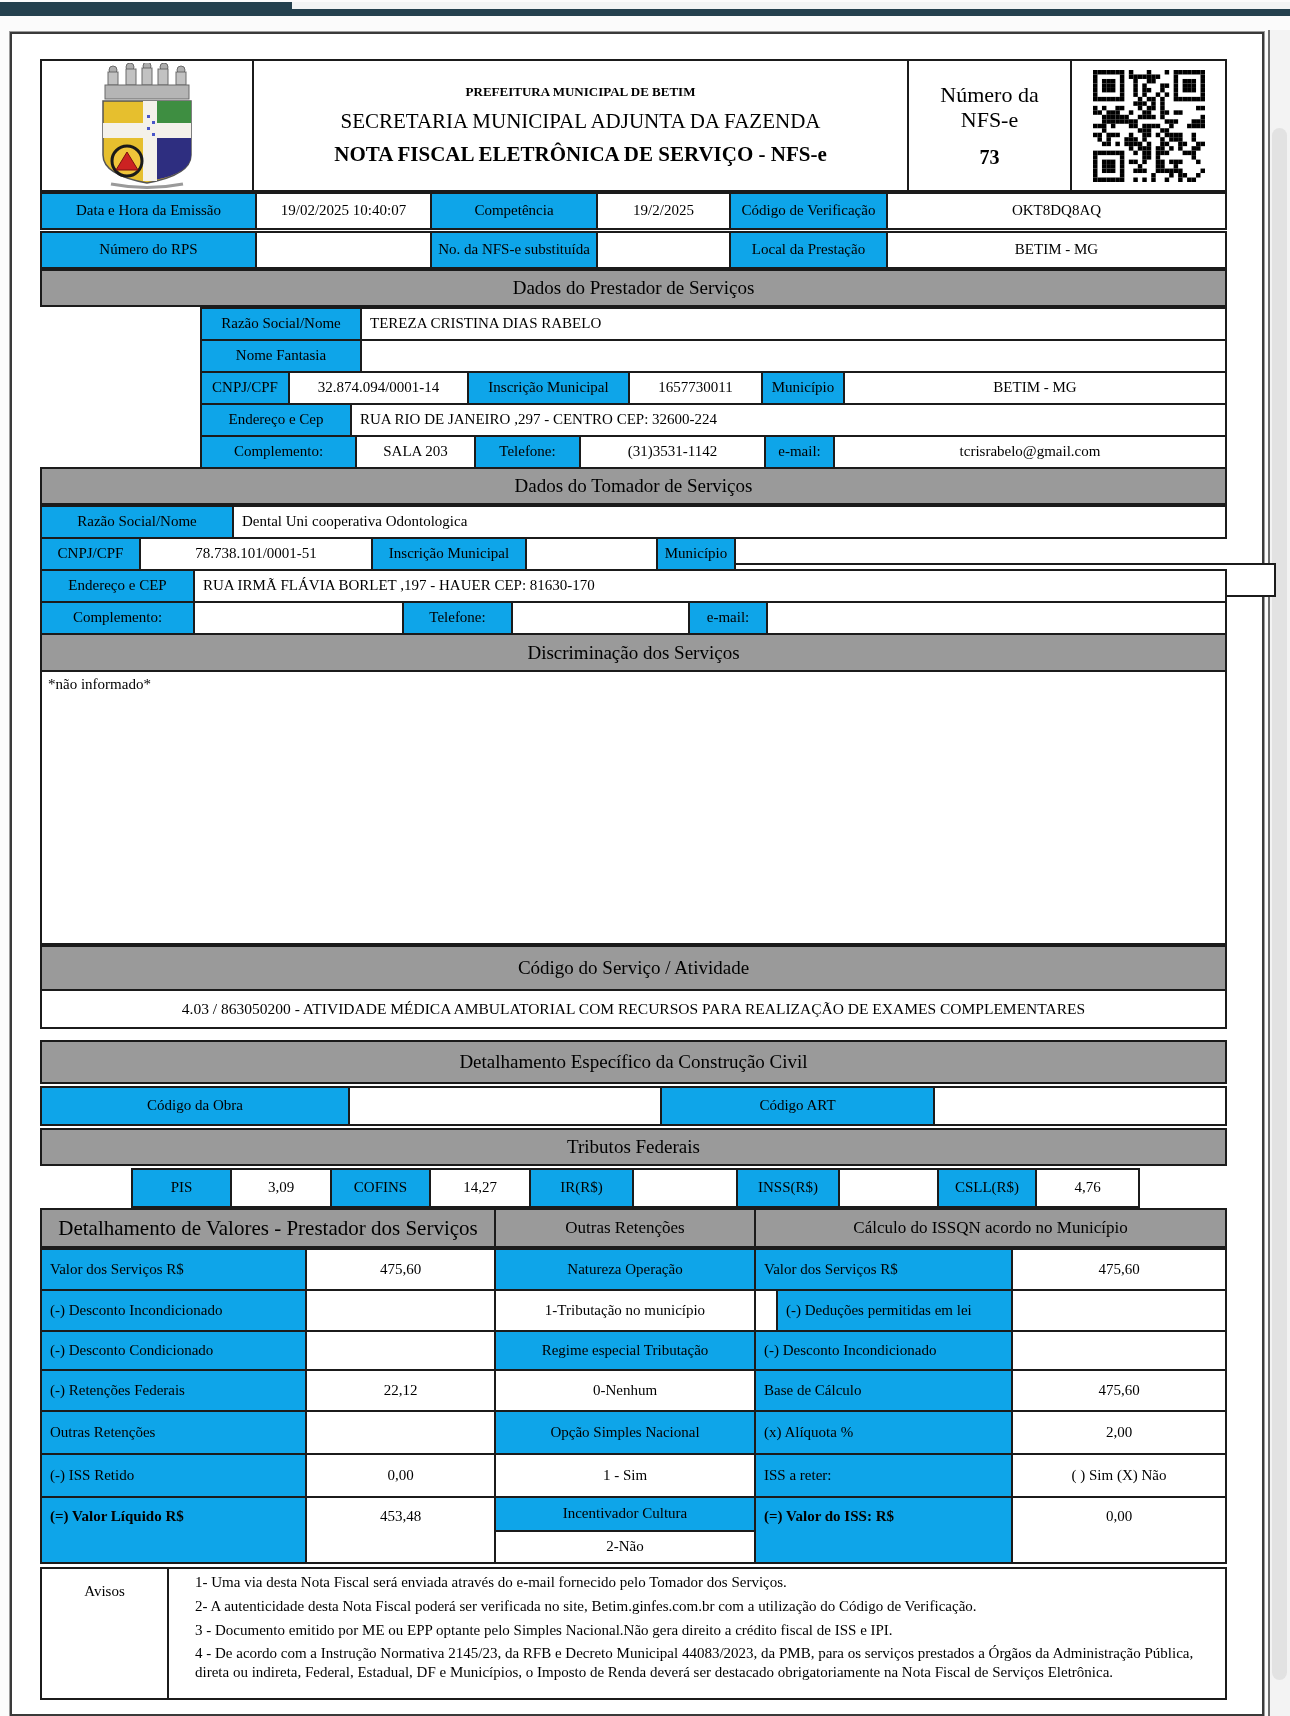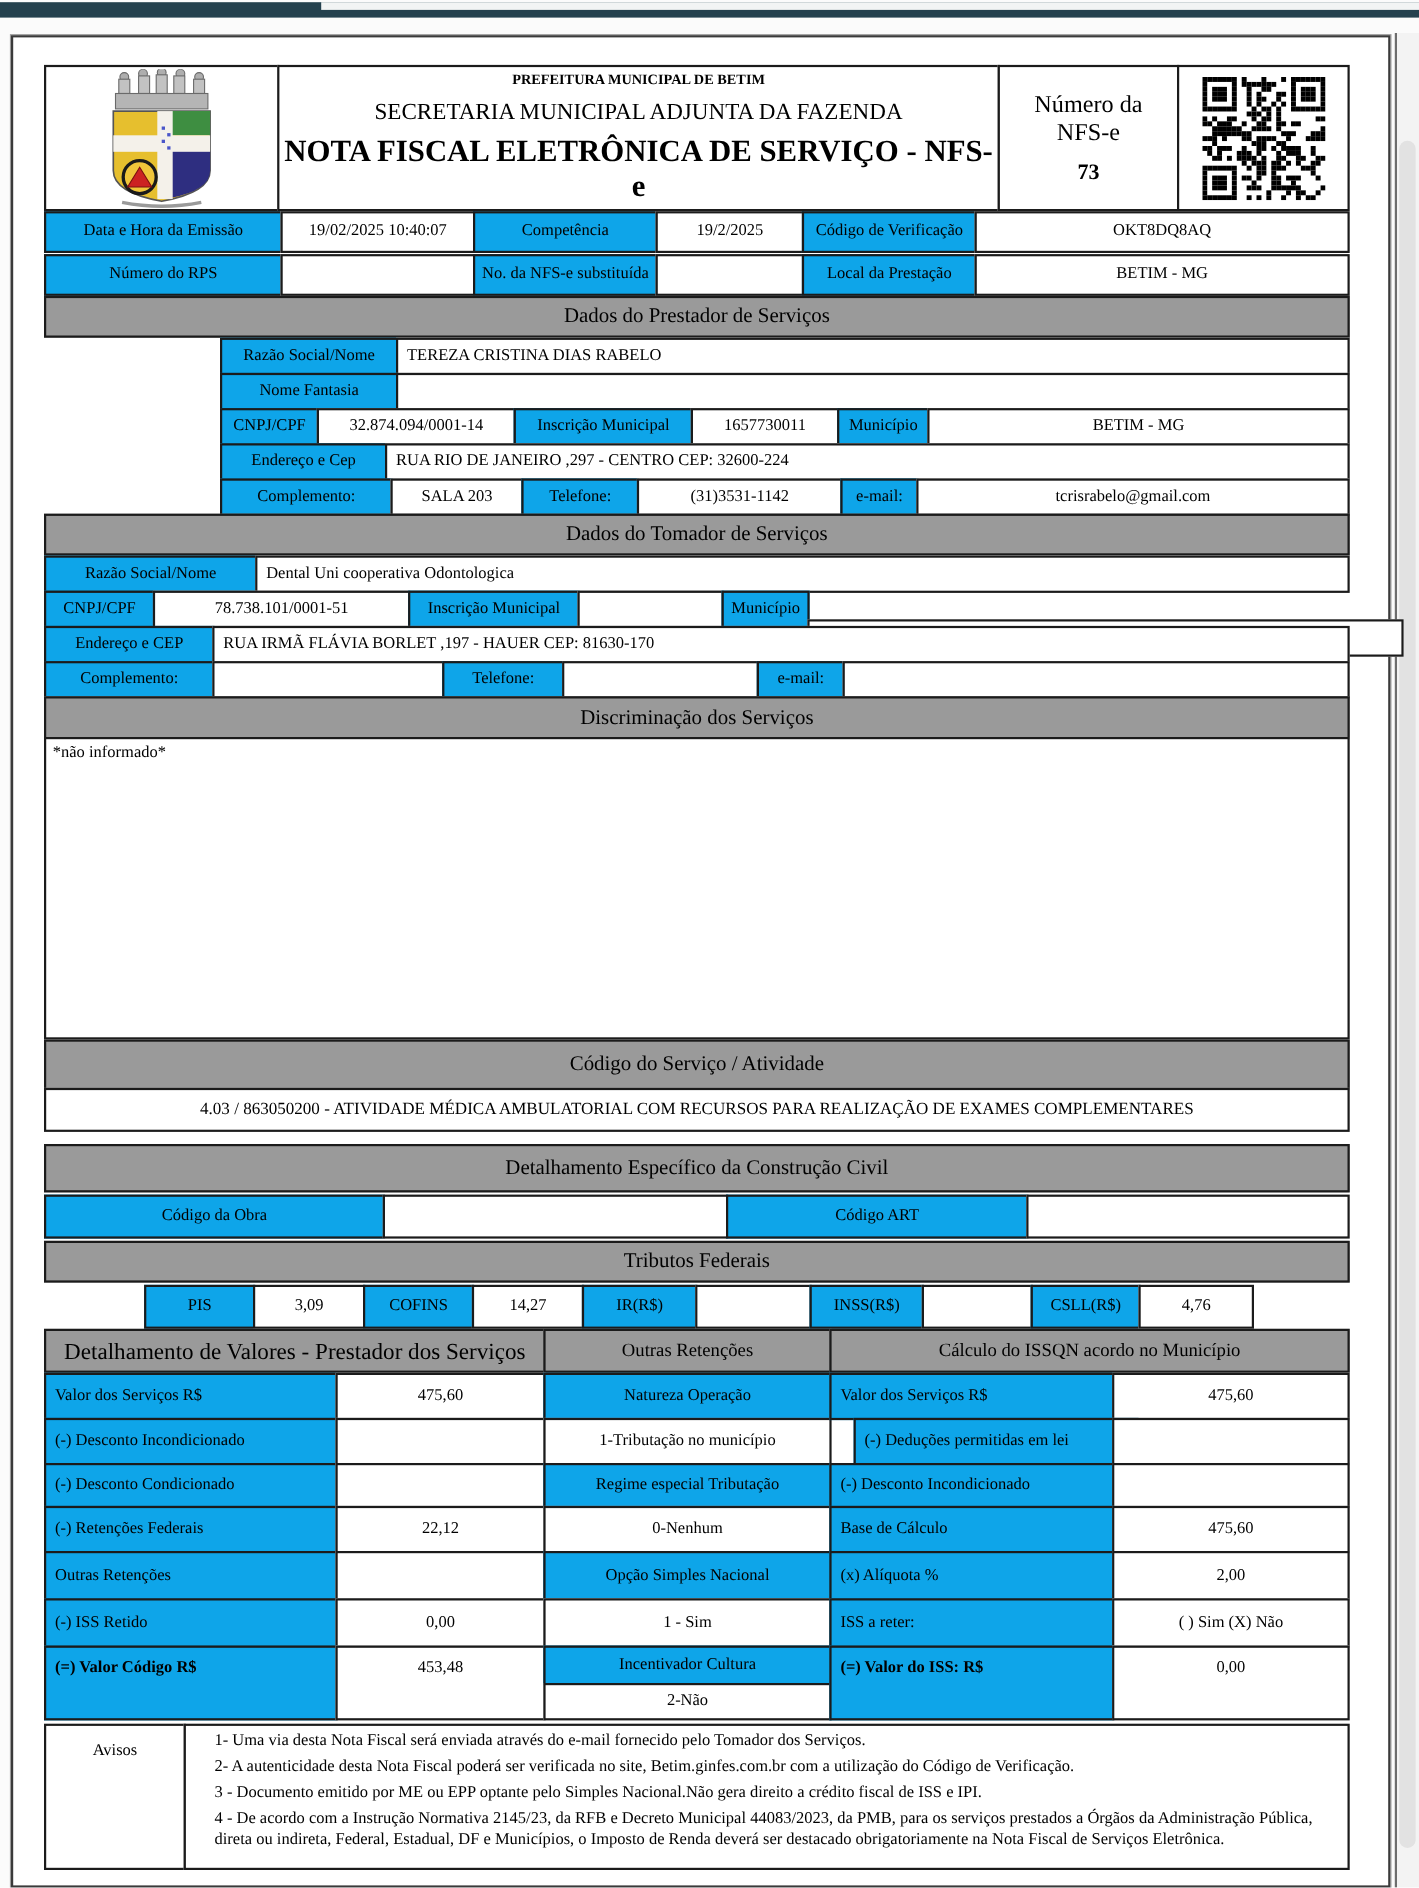--- a/index.html
+++ b/index.html
@@ -12,21 +12,21 @@
   .c{position:absolute;box-sizing:border-box;border:2px solid #1b1b1b;background:#fff;
      display:flex;align-items:center;justify-content:center;text-align:center;
      font-size:15px;line-height:1.15;overflow:hidden;}
   .l{background:#0ea5e9;}
   .band{position:absolute;box-sizing:border-box;border:2px solid #1b1b1b;background:#9a9a9a;
         display:flex;align-items:center;justify-content:center;font-size:19px;}
   .lt{justify-content:flex-start;text-align:left;padding-left:8px;}
   .b{font-weight:bold;}
   .title1{font-size:13px;font-weight:bold;margin-bottom:9px;}
   .title2{font-size:21px;margin-bottom:9px;}
-  .title3{font-size:28px;font-weight:bold;}
+  .title3{font-size:21px;font-weight:bold;}
   .numcell{flex-direction:column;font-size:22px;}
   .num73{font-size:20px;font-weight:bold;margin-top:14px;}
   .bodytext{align-items:flex-start;justify-content:flex-start;text-align:left;padding:4px 6px;}
   .avisos-text{flex-direction:column;align-items:flex-start;justify-content:flex-start;
                text-align:left;padding:4px 26px;}
   .avisos-text div{margin-bottom:5px;line-height:1.25;}
   .scroll-track{position:absolute;left:1268px;top:30px;width:22px;height:1686px;
                 background:#f3f3f3;border-left:2px solid #6d6d6d;box-sizing:border-box;}
   .scroll-thumb{position:absolute;left:1272px;top:128px;width:15px;height:1552px;
                 background:#e2e2e2;border-radius:8px;}
@@ -474,21 +474,21 @@
   <div class="c l lt" style="left:28px;top:1255px;width:267px;height:43px">(-) Desconto Incondicionado</div>
   <div class="c" style="left:293px;top:1255px;width:191px;height:43px"></div>
   <div class="c l lt" style="left:28px;top:1296px;width:267px;height:41px">(-) Desconto Condicionado</div>
   <div class="c" style="left:293px;top:1296px;width:191px;height:41px"></div>
   <div class="c l lt" style="left:28px;top:1335px;width:267px;height:43px">(-) Retenções Federais</div>
   <div class="c" style="left:293px;top:1335px;width:191px;height:43px">22,12</div>
   <div class="c l lt" style="left:28px;top:1376px;width:267px;height:45px">Outras Retenções</div>
   <div class="c" style="left:293px;top:1376px;width:191px;height:45px"></div>
   <div class="c l lt" style="left:28px;top:1419px;width:267px;height:45px">(-) ISS Retido</div>
   <div class="c" style="left:293px;top:1419px;width:191px;height:45px">0,00</div>
-  <div class="c l lt b" style="left:28px;top:1462px;width:267px;height:68px;align-items:flex-start;padding-top:10px">(=)  Valor Código     R$</div>
+  <div class="c l lt b" style="left:28px;top:1462px;width:267px;height:68px;align-items:flex-start;padding-top:10px">(=)  Valor Líquido     R$</div>
   <div class="c" style="left:293px;top:1462px;width:191px;height:68px;align-items:flex-start;padding-top:10px">453,48</div>
 
   <div class="c l" style="left:482px;top:1214px;width:262px;height:43px">Natureza Operação</div>
   <div class="c" style="left:482px;top:1255px;width:262px;height:43px">1-Tributação no município</div>
   <div class="c l" style="left:482px;top:1296px;width:262px;height:41px">Regime especial Tributação</div>
   <div class="c" style="left:482px;top:1335px;width:262px;height:43px">0-Nenhum</div>
   <div class="c l" style="left:482px;top:1376px;width:262px;height:45px">Opção Simples Nacional</div>
   <div class="c" style="left:482px;top:1419px;width:262px;height:45px">1 - Sim</div>
   <div class="c l" style="left:482px;top:1462px;width:262px;height:36px">Incentivador Cultura</div>
   <div class="c" style="left:482px;top:1496px;width:262px;height:34px">2-Não</div>

